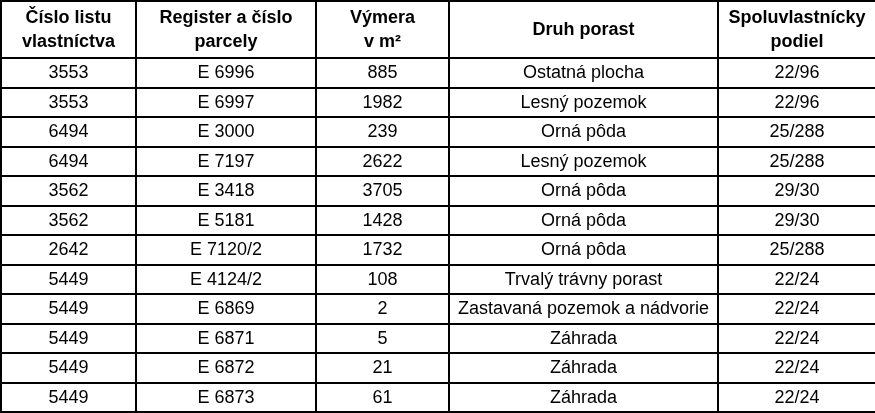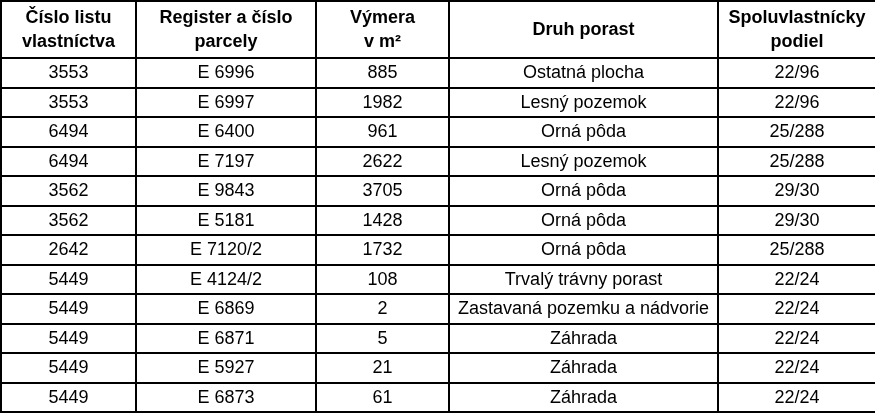--- a/index.html
+++ b/index.html
@@ -83,35 +83,35 @@
         </tr>
         <tr>
           <td>3553</td>
           <td>E 6997</td>
           <td>1982</td>
           <td>Lesný pozemok</td>
           <td>22/96</td>
         </tr>
         <tr>
           <td>6494</td>
-          <td>E 6400</td>
-          <td>961</td>
+          <td>E 3000</td>
+          <td>239</td>
           <td>Orná pôda</td>
           <td>25/288</td>
         </tr>
         <tr>
           <td>6494</td>
           <td>E 7197</td>
           <td>2622</td>
           <td>Lesný pozemok</td>
           <td>25/288</td>
         </tr>
         <tr>
           <td>3562</td>
-          <td>E 9843</td>
+          <td>E 3418</td>
           <td>3705</td>
           <td>Orná pôda</td>
           <td>29/30</td>
         </tr>
         <tr>
           <td>3562</td>
           <td>E 5181</td>
           <td>1428</td>
           <td>Orná pôda</td>
           <td>29/30</td>
@@ -127,33 +127,33 @@
           <td>5449</td>
           <td>E 4124/2</td>
           <td>108</td>
           <td>Trvalý trávny porast</td>
           <td>22/24</td>
         </tr>
         <tr>
           <td>5449</td>
           <td>E 6869</td>
           <td>2</td>
-          <td>Zastavaná pozemku a nádvorie</td>
+          <td>Zastavaná pozemok a nádvorie</td>
           <td>22/24</td>
         </tr>
         <tr>
           <td>5449</td>
           <td>E 6871</td>
           <td>5</td>
           <td>Záhrada</td>
           <td>22/24</td>
         </tr>
         <tr>
           <td>5449</td>
-          <td>E 5927</td>
+          <td>E 6872</td>
           <td>21</td>
           <td>Záhrada</td>
           <td>22/24</td>
         </tr>
         <tr>
           <td>5449</td>
           <td>E 6873</td>
           <td>61</td>
           <td>Záhrada</td>
           <td>22/24</td>

